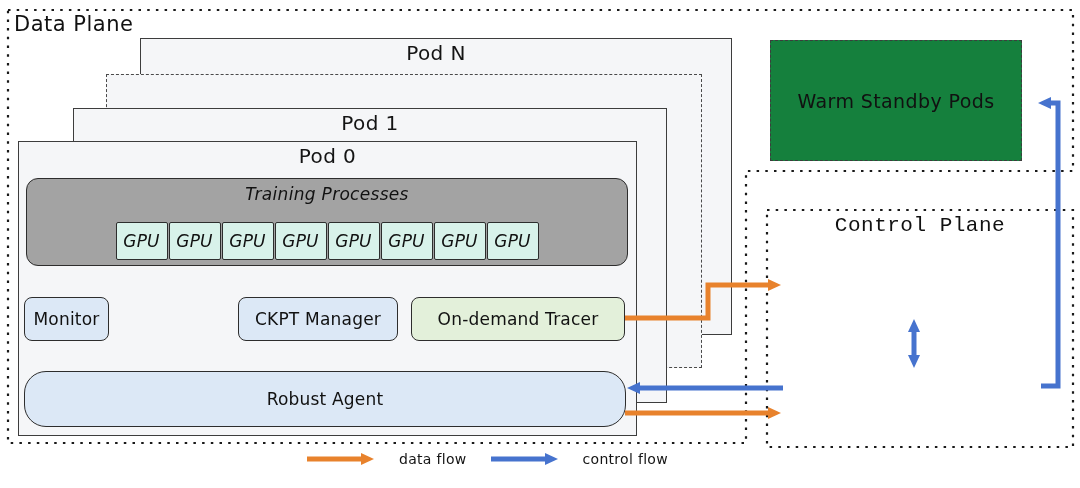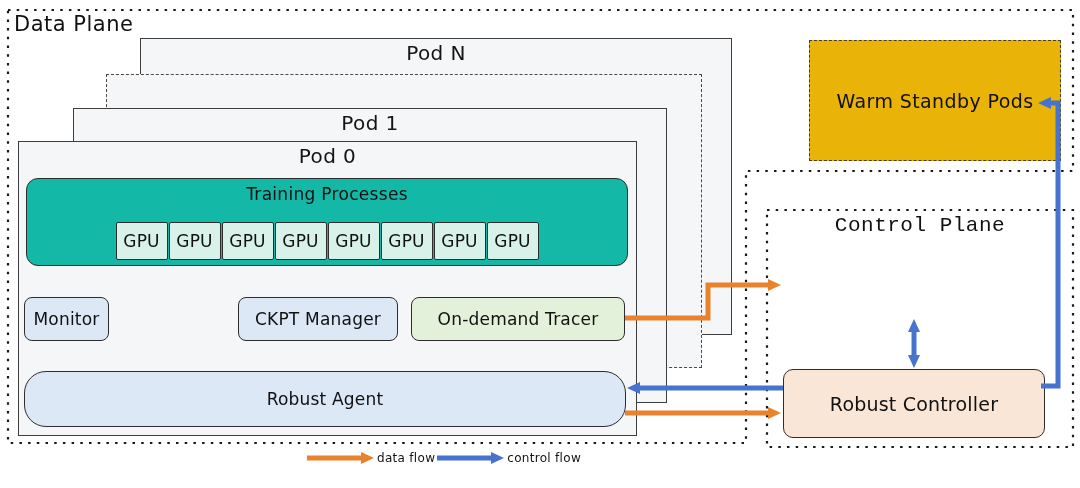--- a/index.html
+++ b/index.html
@@ -22,42 +22,42 @@
   .pod.dashed { border:1.3px dashed #4a4a4a; }
   .pod-label { position:absolute; top:2px; left:0; right:0; text-align:center; font-size:20px; letter-spacing:0.4px; }
   .pod-n { left:140px; top:38px; width:592px; height:297px; }
   .pod-placeholder { left:106px; top:74px; width:596px; height:294px; }
   .pod-1 { left:73px; top:108px; width:594px; height:295px; }
   .pod-0 { left:18px; top:141px; width:619px; height:295px; }
 
   .cbox { position:absolute; display:flex; align-items:center; justify-content:center;
           border:1.5px solid #2d2d2d; font-size:17px; letter-spacing:0.2px; color:#111; }
 
-  .training { left:7px; top:36px; width:602px; height:88px; border-radius:12px; background:#14b8a6; }
+  .training { left:7px; top:36px; width:602px; height:88px; border-radius:12px; background:#a3a3a3;font-style:italic; }
   .training-label { position:absolute; top:5px; left:0; right:0; text-align:center; font-size:17px; letter-spacing:0.3px; }
   .gpu-row { position:absolute; top:43px; left:0; right:0; display:flex; justify-content:center; gap:1px; }
   .gpu { width:52px; height:38px; display:flex; align-items:center; justify-content:center;
          border:1.4px solid #2d2d2d; border-radius:2px; background:#D8F2EA; font-size:17px; }
 
   .comp { top:155px; height:44px; border-radius:8px; background:#DCE8F6; }
   .monitor   { left:5px;   width:85px;  }
   .diagnoser { left:99px;  width:111px; }
   .ckpt      { left:219px; width:160px; }
   .tracer    { left:392px; width:214px; background:#E3F0DA; }
 
   .agent { left:5px; top:229px; width:602px; height:56px; border-radius:22px; background:#DCE8F6; }
 
-  .warm { left:770px; top:40px; width:252px; height:121px; background:#eab308;
-          border:1.4px dashed #3d3d3d; font-size:19px; letter-spacing:0.4px; z-index:2;margin-left:39px; }
+  .warm { left:770px; top:40px; width:252px; height:121px; background:#15803d;
+          border:1.4px dashed #3d3d3d; font-size:19px; letter-spacing:0.4px; z-index:2; }
 
   .analyzer   { left:783px; top:252px; width:262px; height:66px; border-radius:10px; background:#E3F0DA; font-size:19px; z-index:2; }
   .controller { left:783px; top:369px; width:262px; height:69px; border-radius:10px; background:#FAE6D6; font-size:19px; z-index:2; }
 
-  .legend { position:absolute; left:306px; top:451px; display:flex; align-items:center; gap:1px;
-            font-size:12px; letter-spacing:0.3px; z-index:6; }
+  .legend { position:absolute; left:306px; top:451px; display:flex; align-items:center; gap:23px;
+            font-size:14px; letter-spacing:0.3px; z-index:6; }
   .legend svg { display:block; }
 </style>
 </head>
 <body>
 
 <div class="canvas">
 
   <svg class="layer planes" width="1080" height="488">
     <polygon points="8,10 1073,10 1073,171 746,171 746,443 8,443" fill="none" stroke="#191919" stroke-width="2.2" stroke-dasharray="2.5 6.2"></polygon>
     <rect x="767" y="210" width="306" height="237" fill="none" stroke="#191919" stroke-width="2.2" stroke-dasharray="2.5 6.2"></rect>
@@ -95,21 +95,20 @@
     <div class="cbox comp ckpt">CKPT Manager</div>
     <div class="cbox comp tracer">On-demand Tracer</div>
 
     <div class="cbox agent">Robust Agent</div>
   </div>
 
   <div class="cbox warm">Warm Standby Pods</div>
 
   <div class="plane-label control-plane-label">Control Plane</div>
 
-  <div class="cbox controller">Robust Controller</div>
 
   <svg class="layer arrows" width="1080" height="488">
     <defs>
       <marker id="mO" markerUnits="userSpaceOnUse" markerWidth="15" markerHeight="14" refX="1" refY="7" orient="auto">
         <path d="M0,1 L13,7 L0,13 Z" fill="#E8822C"></path>
       </marker>
       <marker id="mB" markerUnits="userSpaceOnUse" markerWidth="15" markerHeight="14" refX="1" refY="7" orient="auto">
         <path d="M0,1 L13,7 L0,13 Z" fill="#4673CE"></path>
       </marker>
       <marker id="mBs" markerUnits="userSpaceOnUse" markerWidth="15" markerHeight="14" refX="1" refY="7" orient="auto-start-reverse">

